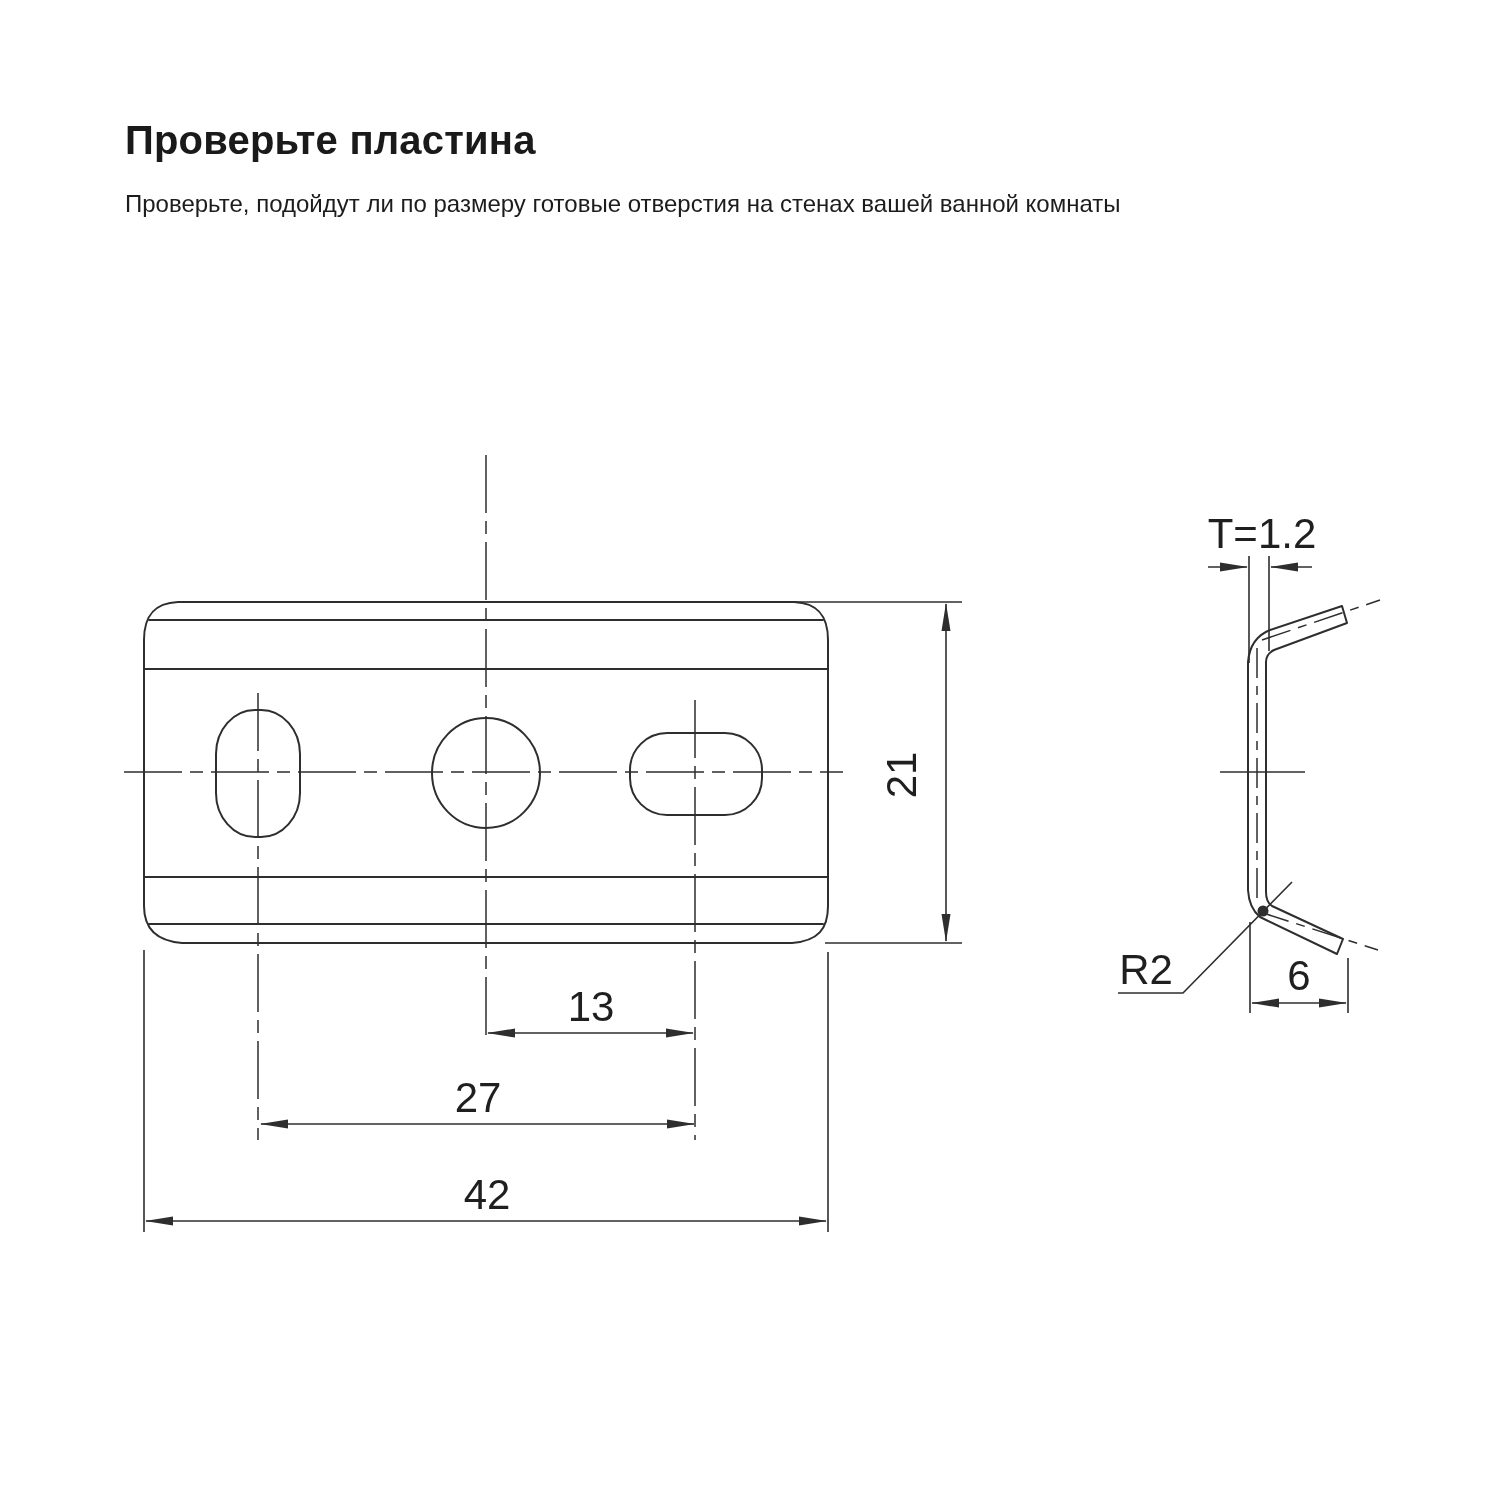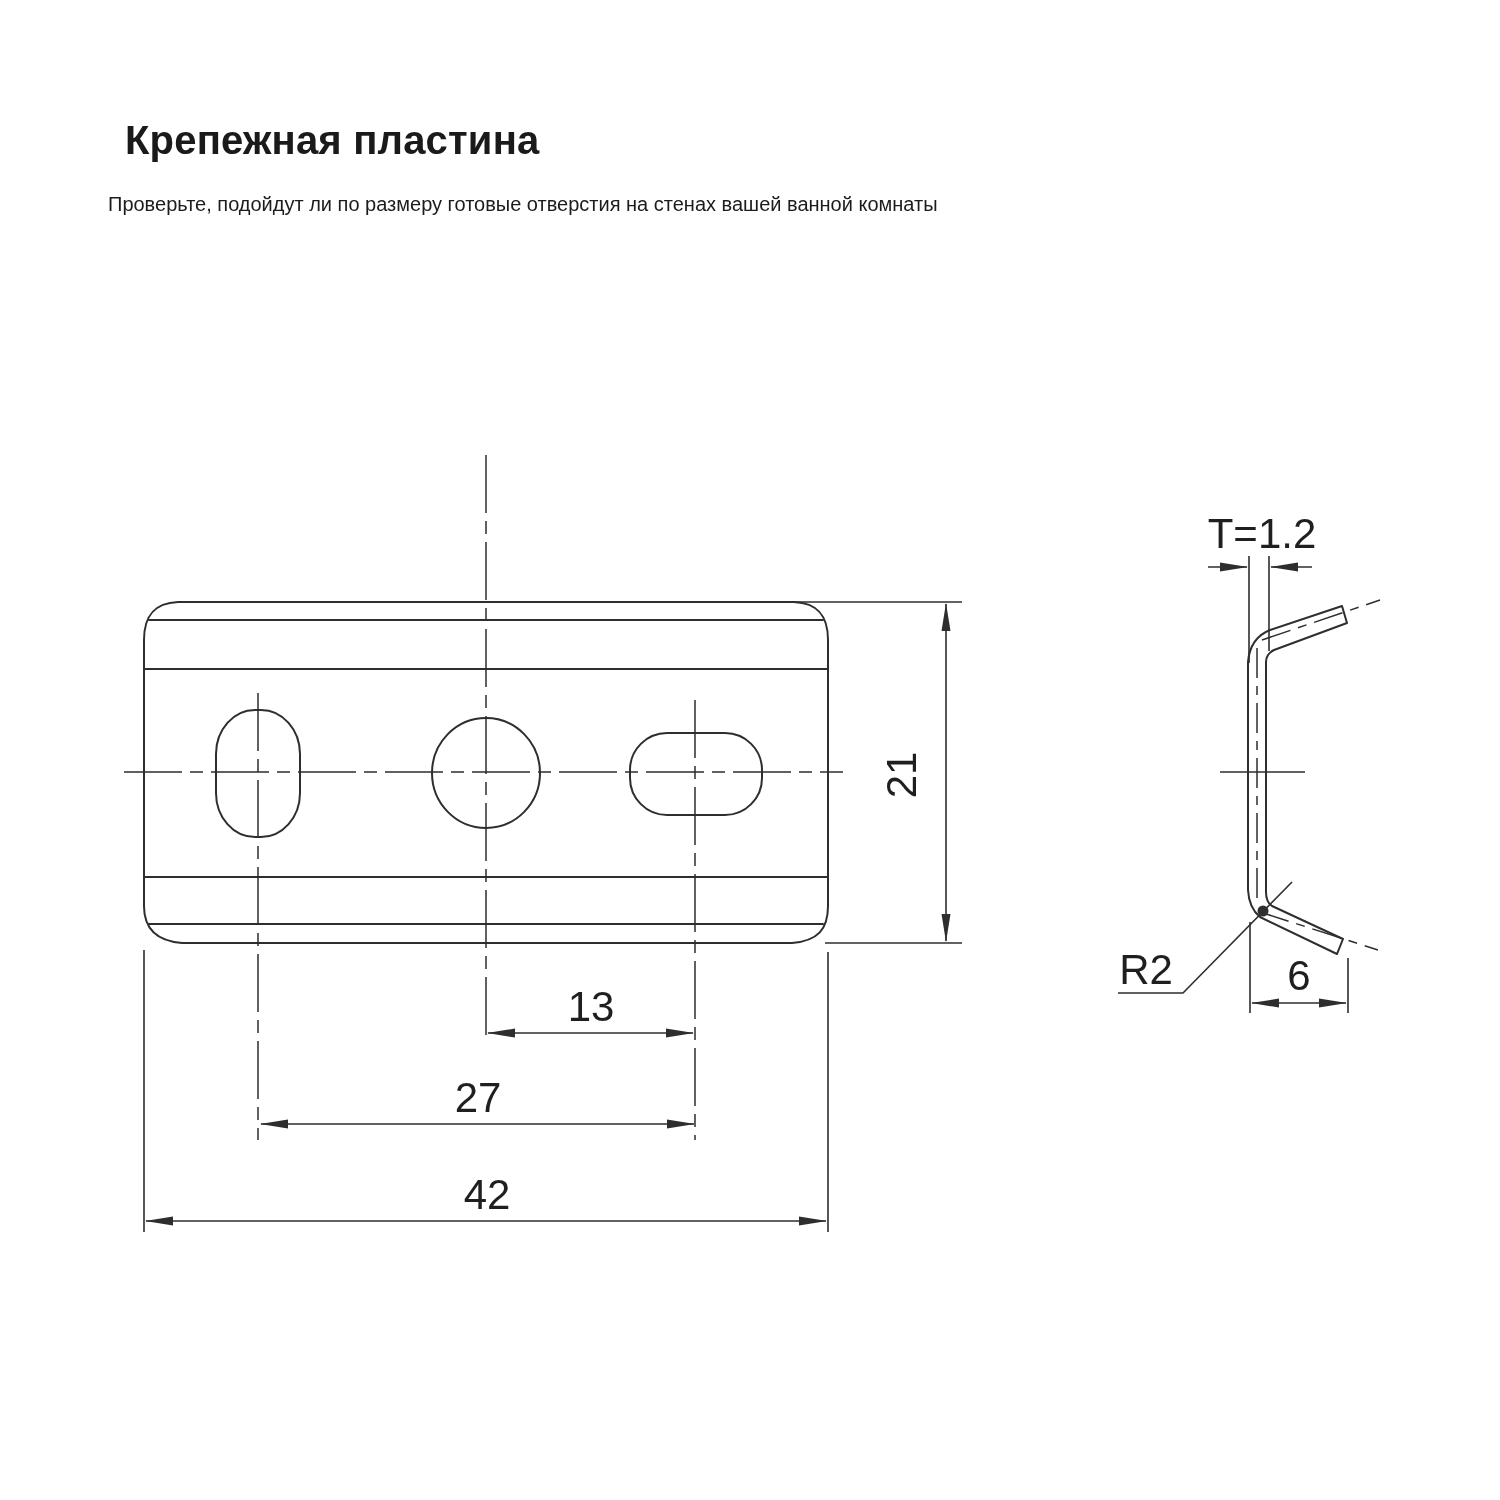--- a/index.html
+++ b/index.html
@@ -5,37 +5,37 @@
   html,body{margin:0;padding:0;background:#ffffff;}
   .page{
     position:relative;width:1500px;height:1500px;background:#ffffff;
     font-family:"Liberation Sans", sans-serif;color:#1a1a1a;overflow:hidden;
   }
   .title{
     position:absolute;left:125px;top:118px;font-size:40px;font-weight:bold;
     letter-spacing:.2px;color:#1a1a1a;
   }
   .desc{
-    position:absolute;left:108px;top:186px;font-size:20px;line-height:36px;
+    position:absolute;left:125px;top:186px;font-size:24px;line-height:36px;
     color:#1c1c1c;max-width:1300px;
   }
   .desc span{display:block;}
   svg.drawing{position:absolute;left:0;top:0;width:1500px;height:1500px;}
   .ln{stroke:#2e2e2e;stroke-width:2;fill:none;stroke-linecap:round;stroke-linejoin:round;}
   .thin{stroke:#2e2e2e;stroke-width:1.6;fill:none;}
   .cl{stroke:#2e2e2e;stroke-width:1.5;fill:none;stroke-dasharray:58 8 13 8;}
   .cl2{stroke:#2e2e2e;stroke-width:1.5;fill:none;stroke-dasharray:30 8 9 8;}
   .dimtext{fill:#1f1f1f;font-family:"Liberation Sans",sans-serif;font-size:42px;}
 </style>
 </head>
 <body>
 
 <div class="page">
 
-  <div class="title">Крепежная пластина</div>
+  <div class="title">Проверьте пластина</div>
   <div class="desc">
     <span>Проверьте, подойдут ли по размеру готовые отверстия на стенах вашей ванной комнаты</span>
   </div>
 
   <svg class="drawing" viewBox="0 0 1500 1500">
     <defs>
       <marker id="arr" viewBox="0 0 28 12" refX="27" refY="6" markerWidth="28" markerHeight="12" orient="auto-start-reverse" markerUnits="userSpaceOnUse">
         <path d="M0,1.5 L28,6 L0,10.5 Z" fill="#2e2e2e"></path>
       </marker>
     </defs>

